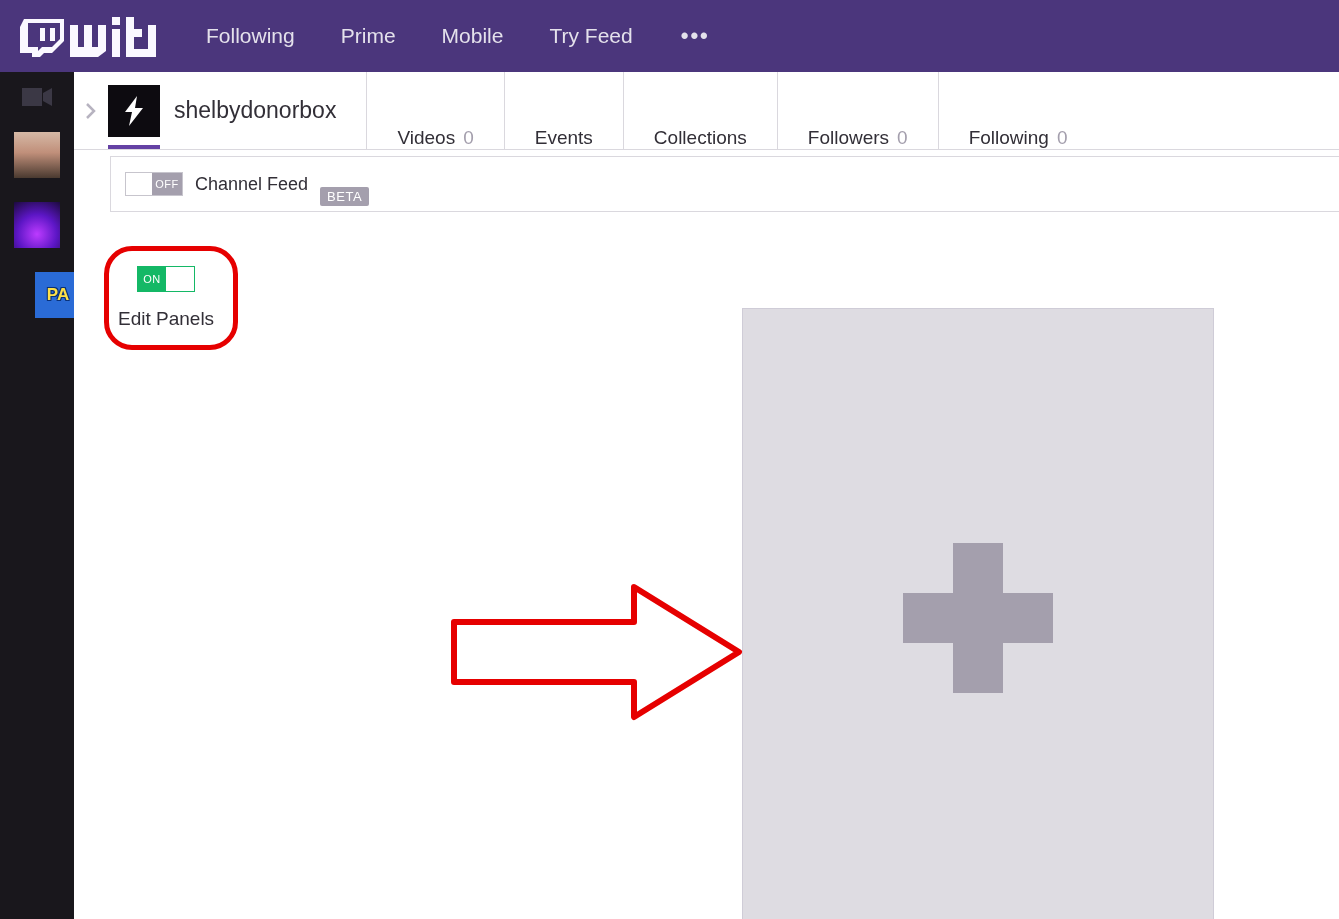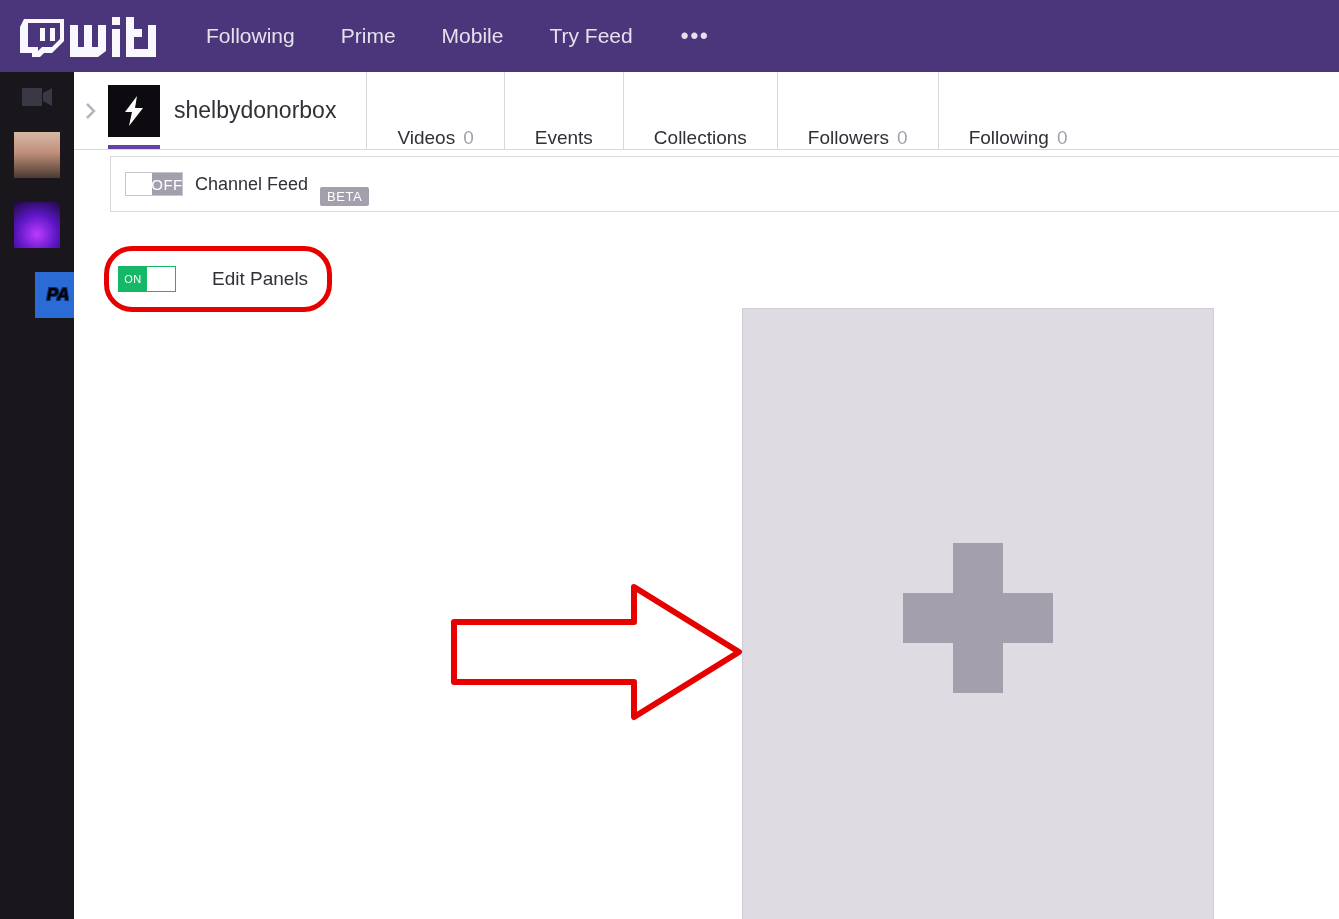--- a/index.html
+++ b/index.html
@@ -93,21 +93,21 @@
   }
   .avatar1 {
     background: linear-gradient(180deg,#d6b9a6 0%, #c08f7a 45%, #4a3a30 100%);
   }
   .avatar2 {
     background: radial-gradient(circle at 50% 70%, #bc3bff 0%, #5c16c5 50%, #1c0a3e 100%);
   }
   .avatar3 {
     background: #2a6bd6;
     display:flex;align-items:center;justify-content:center;
-    color:#000000;font-weight:900;font-style:italic;font-size:17px;
+    color:#fde047;font-weight:900;font-size:17px;
     text-shadow: -1px -1px 0 #0a3177, 1px -1px 0 #0a3177, -1px 1px 0 #0a3177, 1px 1px 0 #0a3177;
     margin-left: 42px;
   }
 
   
   .main {
     flex: 1;
     background: #fff;
     position: relative;
   }
@@ -175,21 +175,21 @@
     border: 1px solid #c7c5cd;
     position: relative;
     background:#fff;
     cursor:pointer;
   }
   .toggle-off .label {
     position:absolute; right:0; top:0; bottom:0;
     width: 30px;
     background:#a49fad;
     color:#fff;
-    font-size:15px;
+    font-size:11px;
     display:flex;align-items:center;justify-content:center;
     letter-spacing:0.5px;
   }
   .feed-label { font-size: 18px; color:#322f37; }
   .beta-badge {
     background:#a49fad;
     color:#fff;
     font-size:13px;
     padding:2px 7px;
     border-radius:2px;
@@ -197,21 +197,22 @@
     margin-top:25px;
   }
 
   
   .edit-panels-wrap {
     position: relative;
     margin: 40px 0 0 36px;
     padding: 14px 18px 14px 8px;
     display:inline-flex;
     align-items:center;
-    gap: 36px;
+    gap: 16px;
+    flex-direction: column;
   }
   .highlight-ring {
     position:absolute;
     left: -6px; top: -6px; right: -6px; bottom: -6px;
     border: 5px solid #e60000;
     border-radius: 28px;
     pointer-events:none;
   }
   .toggle-on {
     width: 58px; height: 26px;

